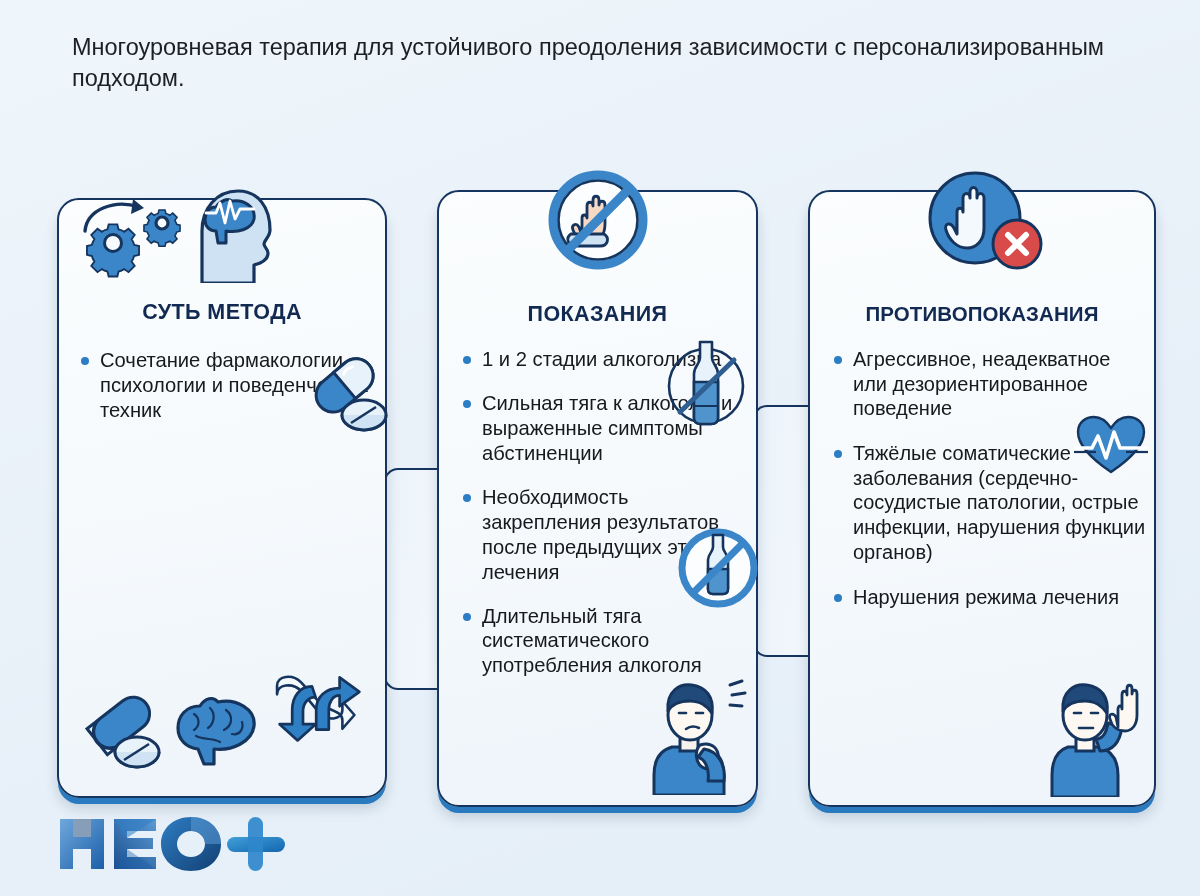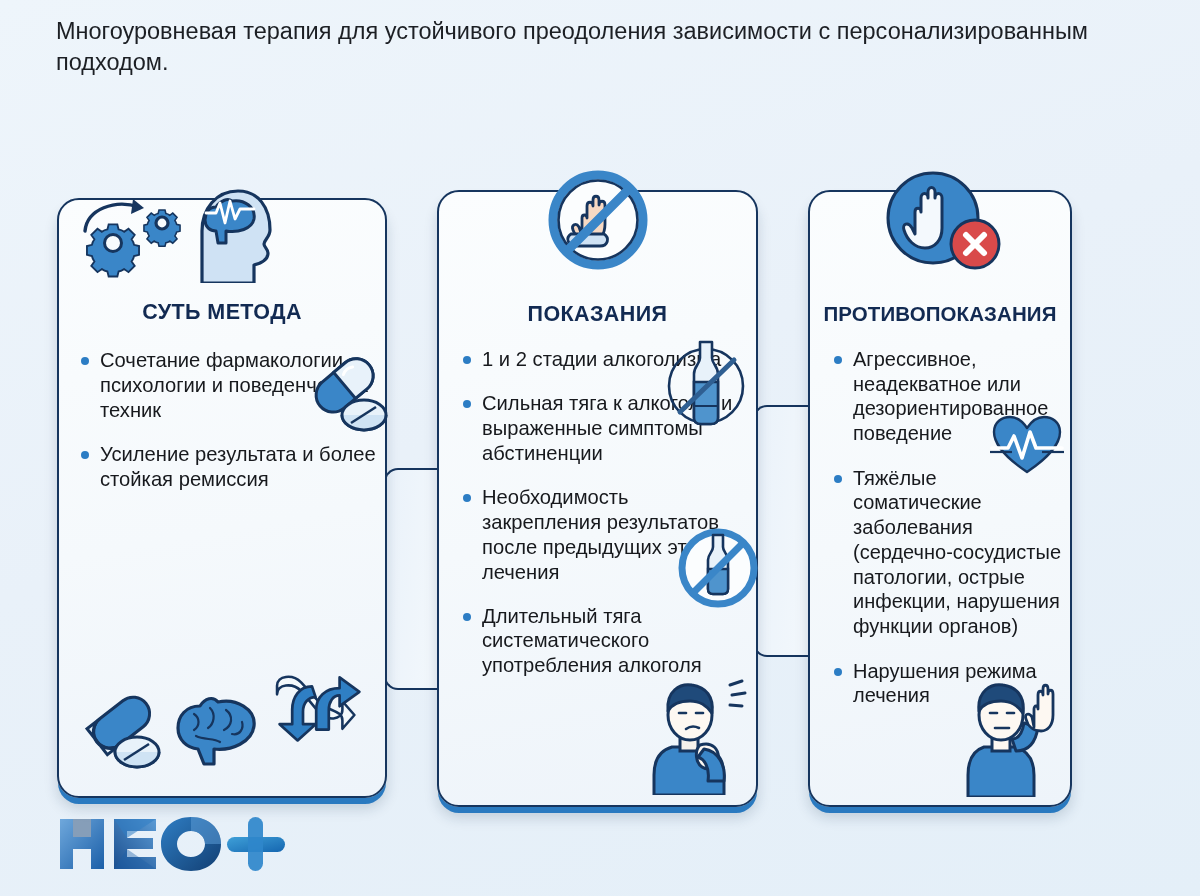--- a/index.html
+++ b/index.html
@@ -30,21 +30,21 @@
     letter-spacing: -0.4px;
     line-height: 1.1;
     margin: 0 0 18px 0;
     white-space: nowrap;
   }
   .page-subtitle {
     font-size: 23.5px;
     font-weight: 400;
     color: #1c1f24;
     line-height: 1.34;
-    margin: 0;
+    margin: 16px;
     max-width: 1090px;
   }
 
   
   .cards {
     position: absolute;
     left: 0;
     top: 190px;
     width: 1200px;
     height: 625px;
@@ -54,21 +54,21 @@
   .card {
     position: absolute;
     background: linear-gradient(170deg, #fbfdfe 0%, #f5f9fc 55%, #eef4fa 100%);
     border: 2.5px solid #16355e;
     border-radius: 22px;
     box-sizing: border-box;
     box-shadow: 0 7px 0 -1px #2a7ac0, 0 11px 13px rgba(20,45,80,.17);
   }
   .card-1 { left: 57px;  top: 8px;  width: 330px; height: 600px; }
   .card-2 { left: 437px; top: 0px;  width: 321px; height: 617px; }
-  .card-3 { left: 808px; top: 0px;  width: 264px; height: 617px; }
+  .card-3 { left: 808px; top: 0px;  width: 348px; height: 617px; }
 
   
   .notch {
     position: absolute;
     border: 2.5px solid #16355e;
     border-right: none;
     border-top-left-radius: 14px;
     border-bottom-left-radius: 14px;
     background: linear-gradient(95deg, #eaf2fa 0%, #f3f8fc 100%);
     box-sizing: border-box;
@@ -195,21 +195,20 @@
 
             <polyline points="-2,24 8,24 12,14 17,34 22,12 27,30 32,20 40,20 46,20" fill="none" stroke="#ffffff" stroke-width="2.8" stroke-linecap="round" stroke-linejoin="round"></polyline>
           </g>
         </svg>
       </div>
 
       <div class="card-title">СУТЬ МЕТОДА</div>
 
       <ul class="bullets">
         <li class="bullet">Сочетание фармакологии, психологии и поведенческих техник</li>
-        <li class="bullet">Усиление результата и более стойкая ремиссия</li>
       </ul>
 
       <div class="decor" style="right:-12px; top:145px;">
         <svg width="100" height="92" viewBox="0 0 100 92">
           <g transform="rotate(-40 48 44)">
             <rect x="18" y="24" width="64" height="34" rx="17" fill="#3a86c8" stroke="#16355e" stroke-width="3"></rect>
             <path d="M50 24 H65 A17 17 0 0 1 65 58 H50 Z" fill="#e8f2fa" stroke="#16355e" stroke-width="3"></path>
             <path d="M56 32 A11 11 0 0 1 68 32" fill="none" stroke="#ffffff" stroke-width="3" stroke-linecap="round"></path>
           </g>
           <ellipse cx="67" cy="70" rx="22" ry="15" fill="#e8f2fa" stroke="#16355e" stroke-width="3"></ellipse>

